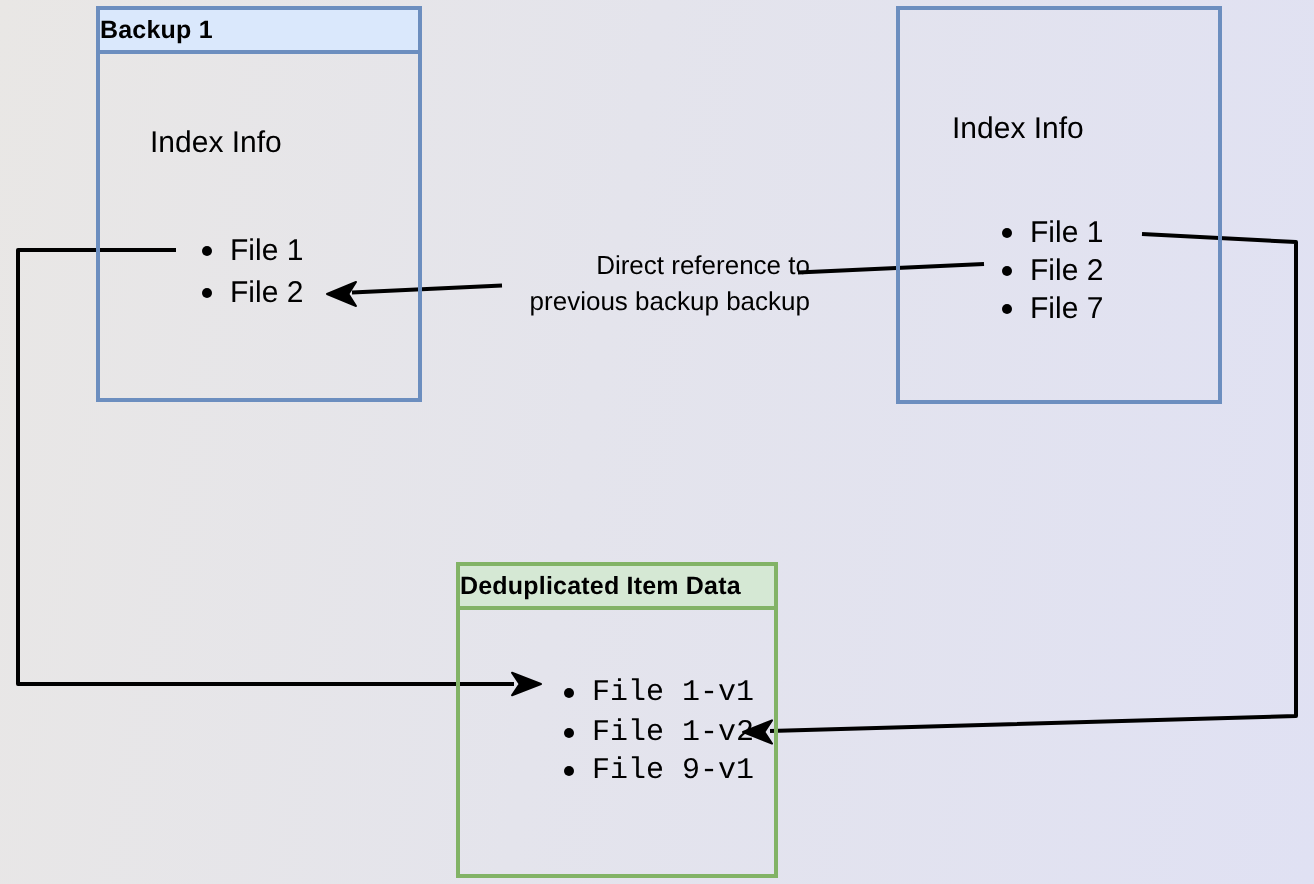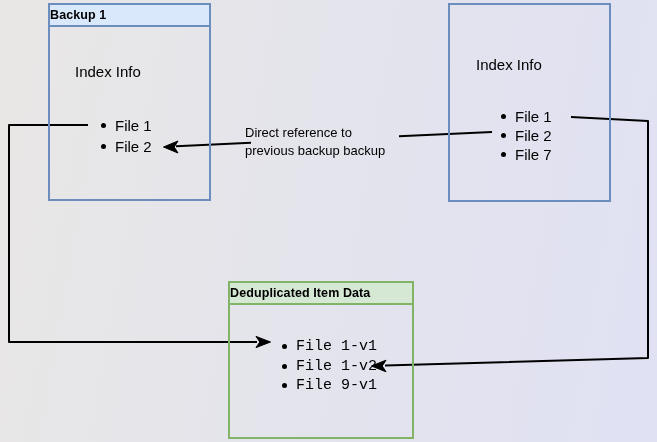--- a/index.html
+++ b/index.html
@@ -71,21 +71,21 @@
     width: 5px;
     height: 5px;
     border-radius: 50%;
     background: #000;
   }
   .edge-label {
     position: absolute;
     left: 245px;
     top: 124px;
     width: 160px;
-    text-align: left;
+    text-align: right;
     font-size: 13px;
     line-height: 18px;
     white-space: nowrap;
   }
 </style>
 </head>
 <body>
 
 <div class="canvas">
 
@@ -115,21 +115,21 @@
 
   <div class="box blue" style="left:448px; top:3px; width:163px; height:199px;">
     <div class="subtitle" style="left:26px; top:51px;">Index Info</div>
     <ul class="file-list lh19" style="left:50px; top:102px;">
       <li>File 1</li>
       <li>File 2</li>
       <li>File 7</li>
     </ul>
   </div>
 
-  <div class="box green" style="left:228px; top:281px; width:186px; height:158px;">
+  <div class="box green" style="left:228px; top:281px; width:161px; height:158px;">
     <div class="box-header">
       <span>Deduplicated Item Data</span>
     </div>
     <ul class="file-list lh195" style="left:51px; top:54px;font-family:Liberation Mono, monospace;">
       <li>File 1-v1</li>
       <li>File 1-v2</li>
       <li>File 9-v1</li>
     </ul>
   </div>
 

